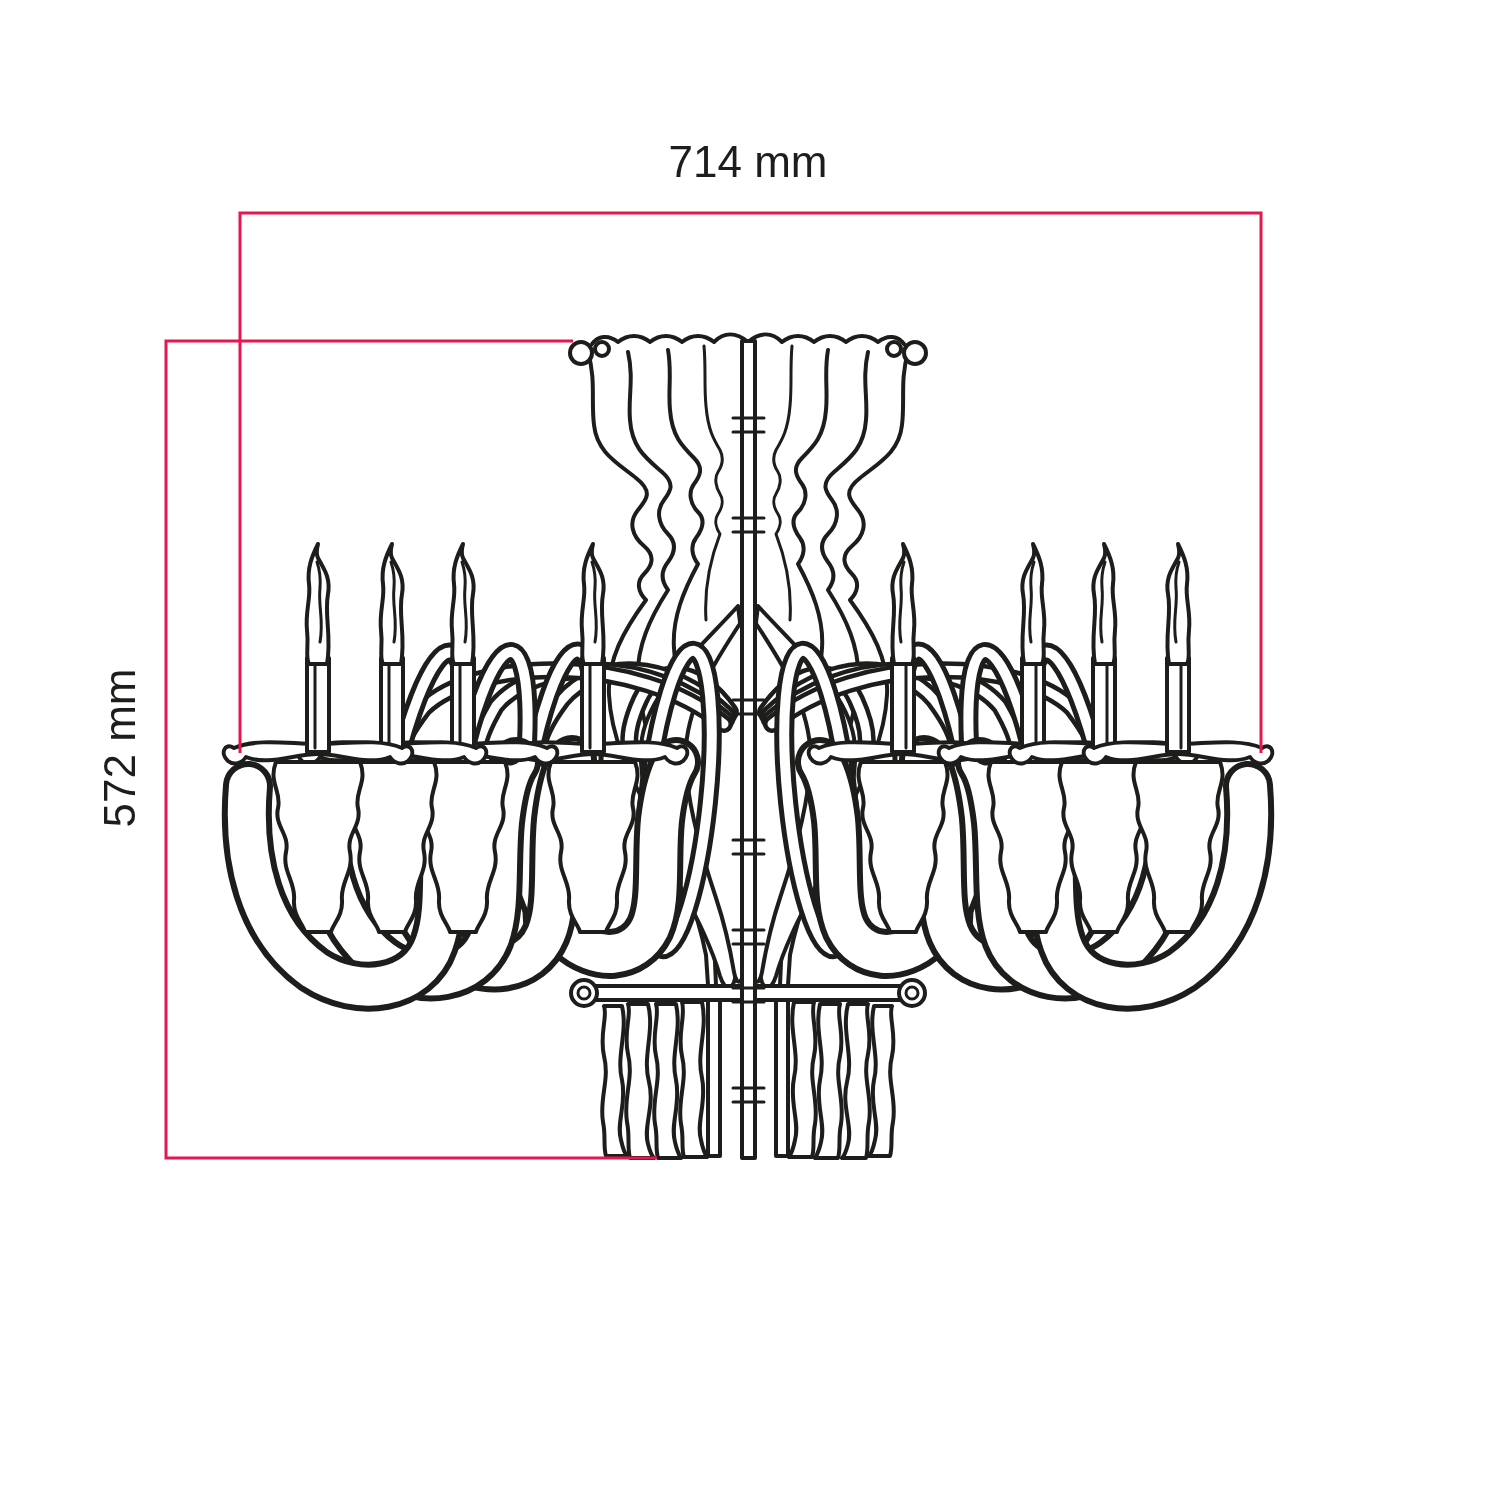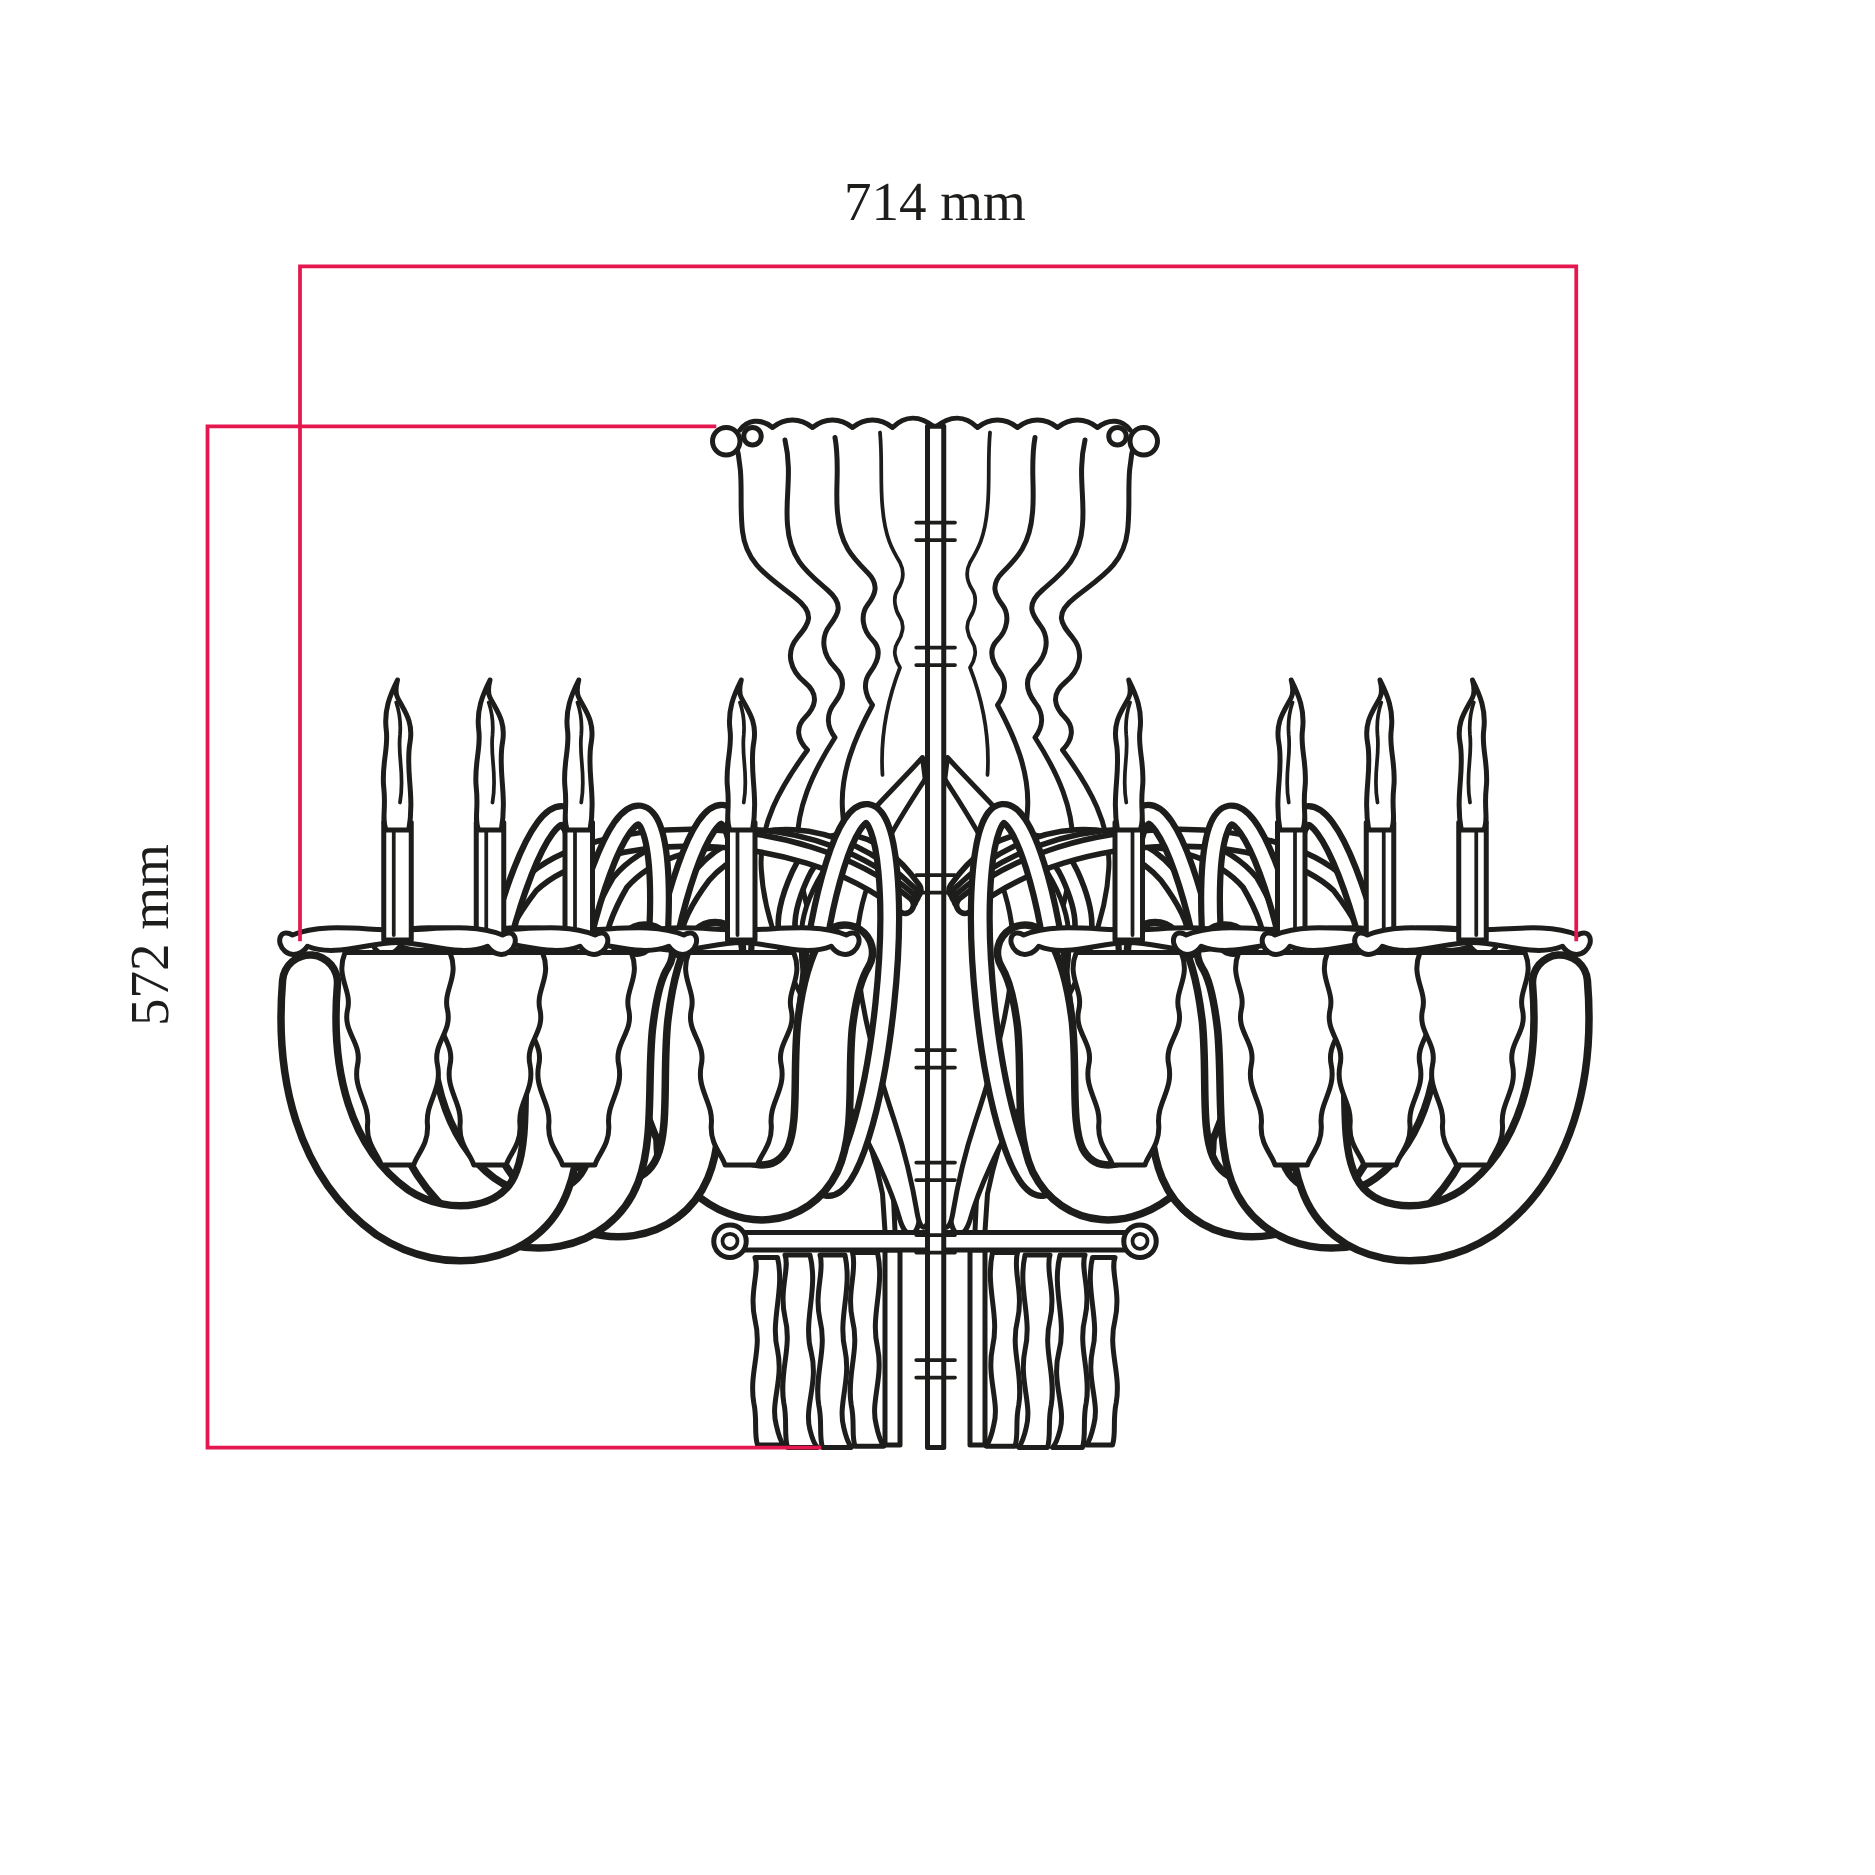--- a/index.html
+++ b/index.html
@@ -1,17 +1,17 @@
 <!DOCTYPE html>
 <html style="--dimension-line: #e4174e; --ink: #1d1d1b; --background: #ffffff;"><head>
 <meta charset="utf-8">
 <style>
   html,body{margin:0;padding:0;background:#fff;}
   .canvas{position:relative;width:1500px;height:1476px;background:var(--background,#fff);overflow:hidden;
-          font-family:Liberation Serif, serif;}
+          font-family:Liberation Sans, sans-serif;}
   svg{position:absolute;left:0;top:0;}
   
   .s  {stroke:var(--ink,#1d1d1b);stroke-width:4;fill:none;stroke-linecap:round;stroke-linejoin:round;}
   .s2 {stroke:var(--ink,#1d1d1b);stroke-width:3;fill:none;stroke-linecap:round;stroke-linejoin:round;}
   .f  {stroke:var(--ink,#1d1d1b);stroke-width:4;fill:#ffffff;stroke-linejoin:round;}
   .tbk{stroke:var(--ink,#1d1d1b);fill:none;stroke-linecap:round;}
   .twh{stroke:#ffffff;fill:none;stroke-linecap:round;}
   .dim{stroke:var(--dimension-line,#e4174e);stroke-width:3;fill:none;}
   .dim-label{position:absolute;color:var(--ink,#1d1d1b);font-size:44px;line-height:44px;
              text-align:center;white-space:nowrap;}

